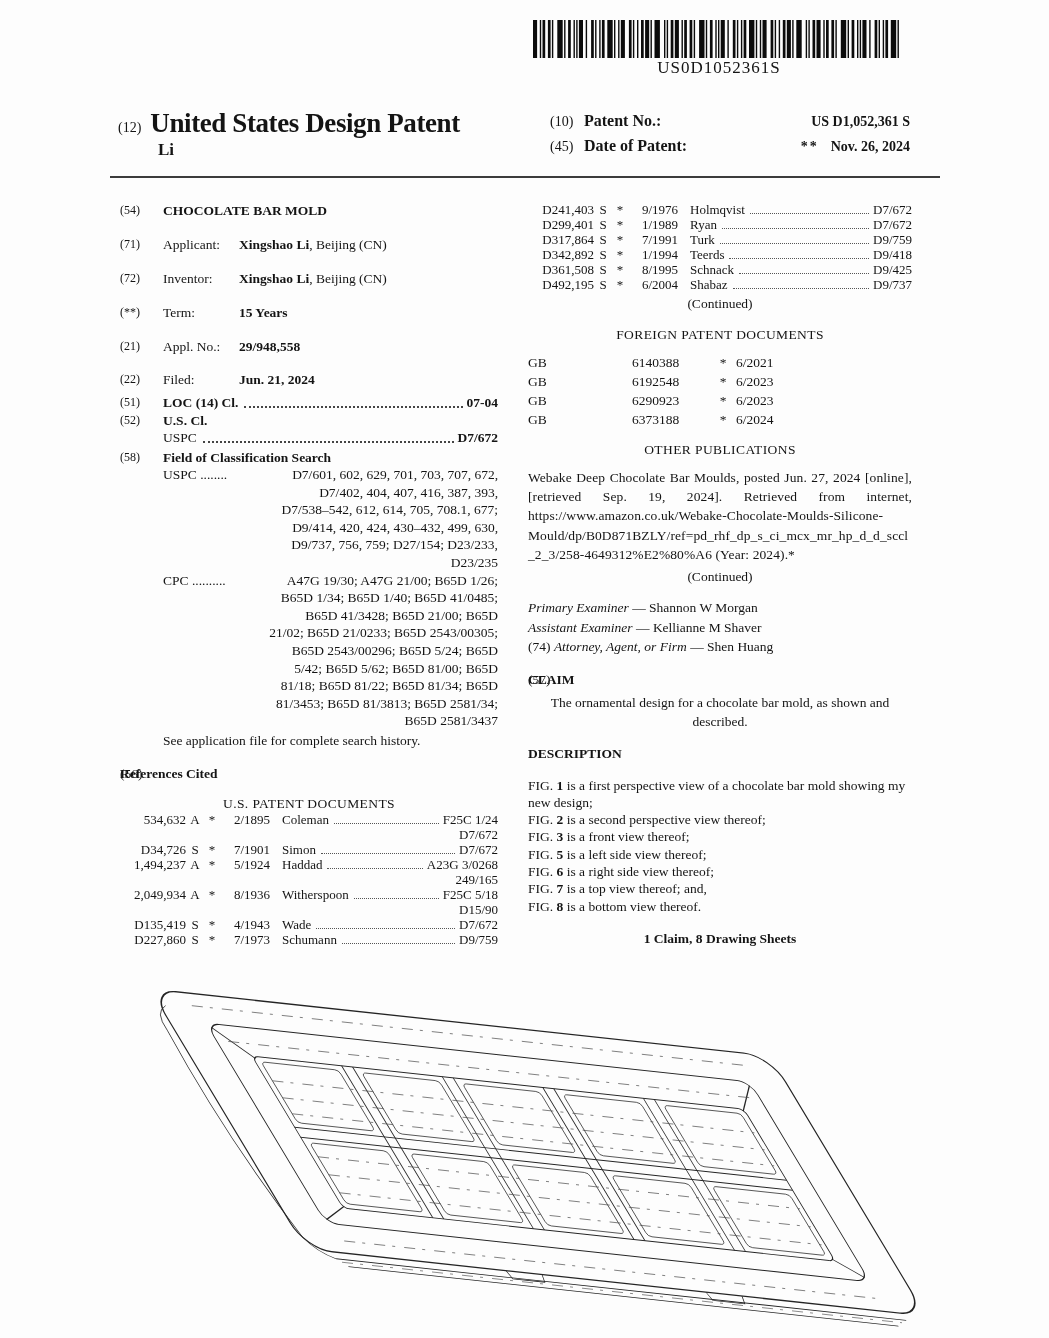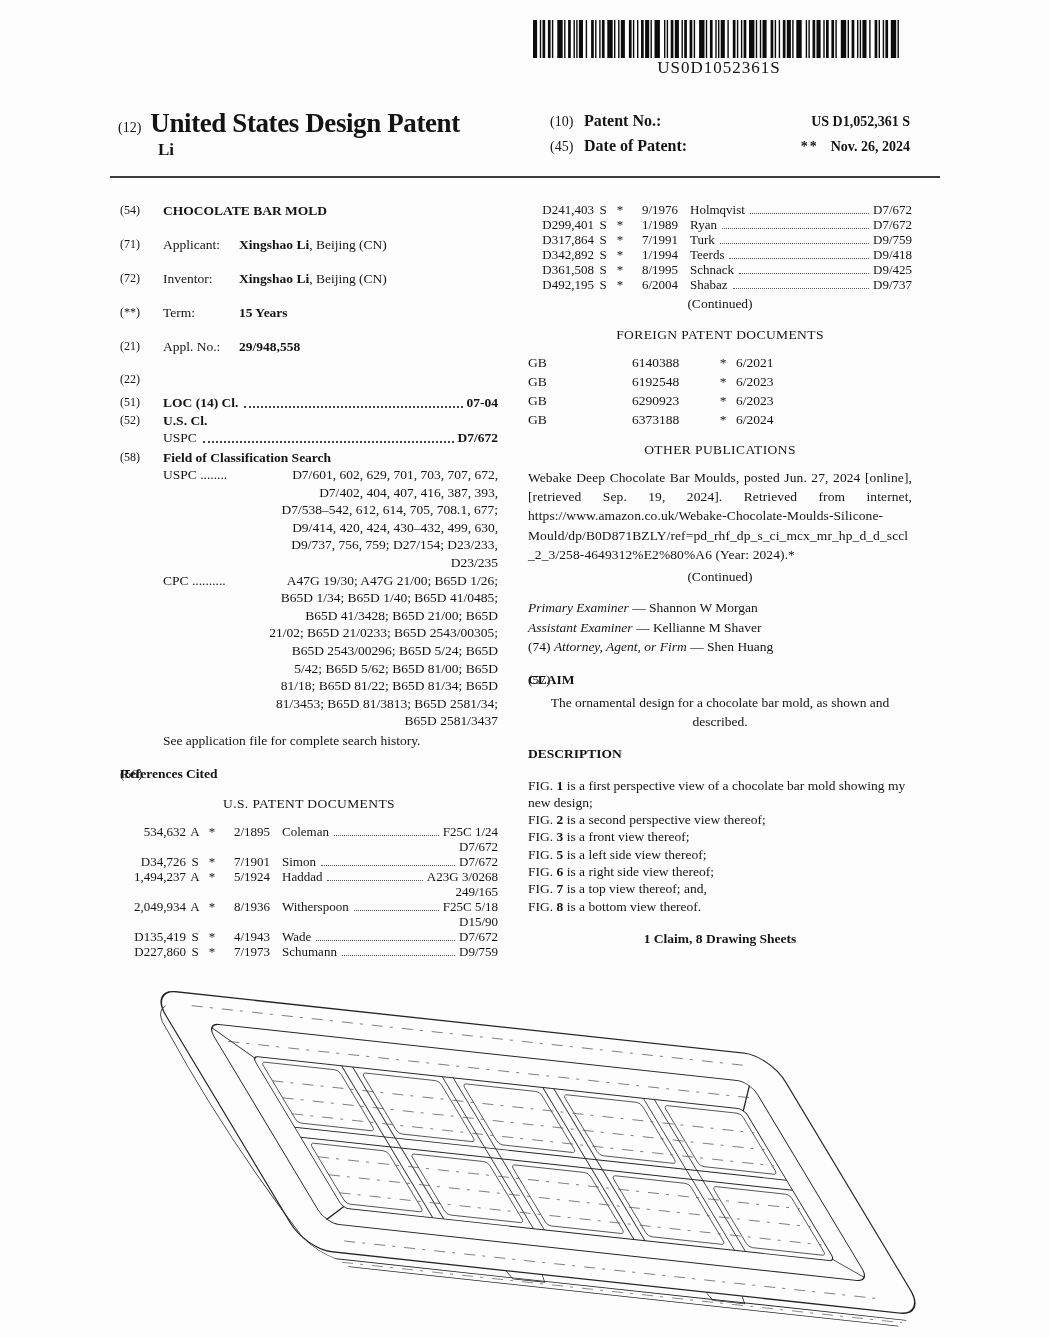--- a/index.html
+++ b/index.html
@@ -225,20 +225,24 @@
       <div class="f mb16">
         <span class="num">(21)</span>
         <span class="lblval">
           <span>Appl. No.:</span>
           <span class="b">29/948,558</span>
         </span>
       </div>
 
       <div class="f mb6">
         <span class="num">(22)</span>
+        <span class="lblval">
+          <span>Filed:</span>
+          <span class="b">Jun. 21, 2024</span>
+        </span>
       </div>
 
       <div class="f mb1">
         <span class="num">(51)</span>
         <span class="leader-row">
           <span class="b">LOC (14) Cl.</span>
           <span class="leader"></span>
           <span class="b">07-04</span>
         </span>
       </div>
@@ -282,21 +286,21 @@
         </span>
       </div>
 
       <div class="sec-head b" style="margin-top:16px;">
         <span class="num" style="font-weight:normal;">(56)</span>
         <span>References Cited</span>
       </div>
 
       <div class="docs-title" style="margin-top:13px;">U.S. PATENT DOCUMENTS</div>
 
-      <div class="refs" style="margin-top:12px;">
+      <div class="refs" style="">
 
           <div class="ref-row">
             <span class="ref-id">534,632</span>
             <span class="ref-kind">A</span>
             <span class="ref-star">*</span>
             <span class="ref-date">2/1895</span>
             <span class="ref-name">Coleman</span>
             <span class="ref-leader"></span>
             <span class="ref-cls">F25C 1/24</span>
           </div>

